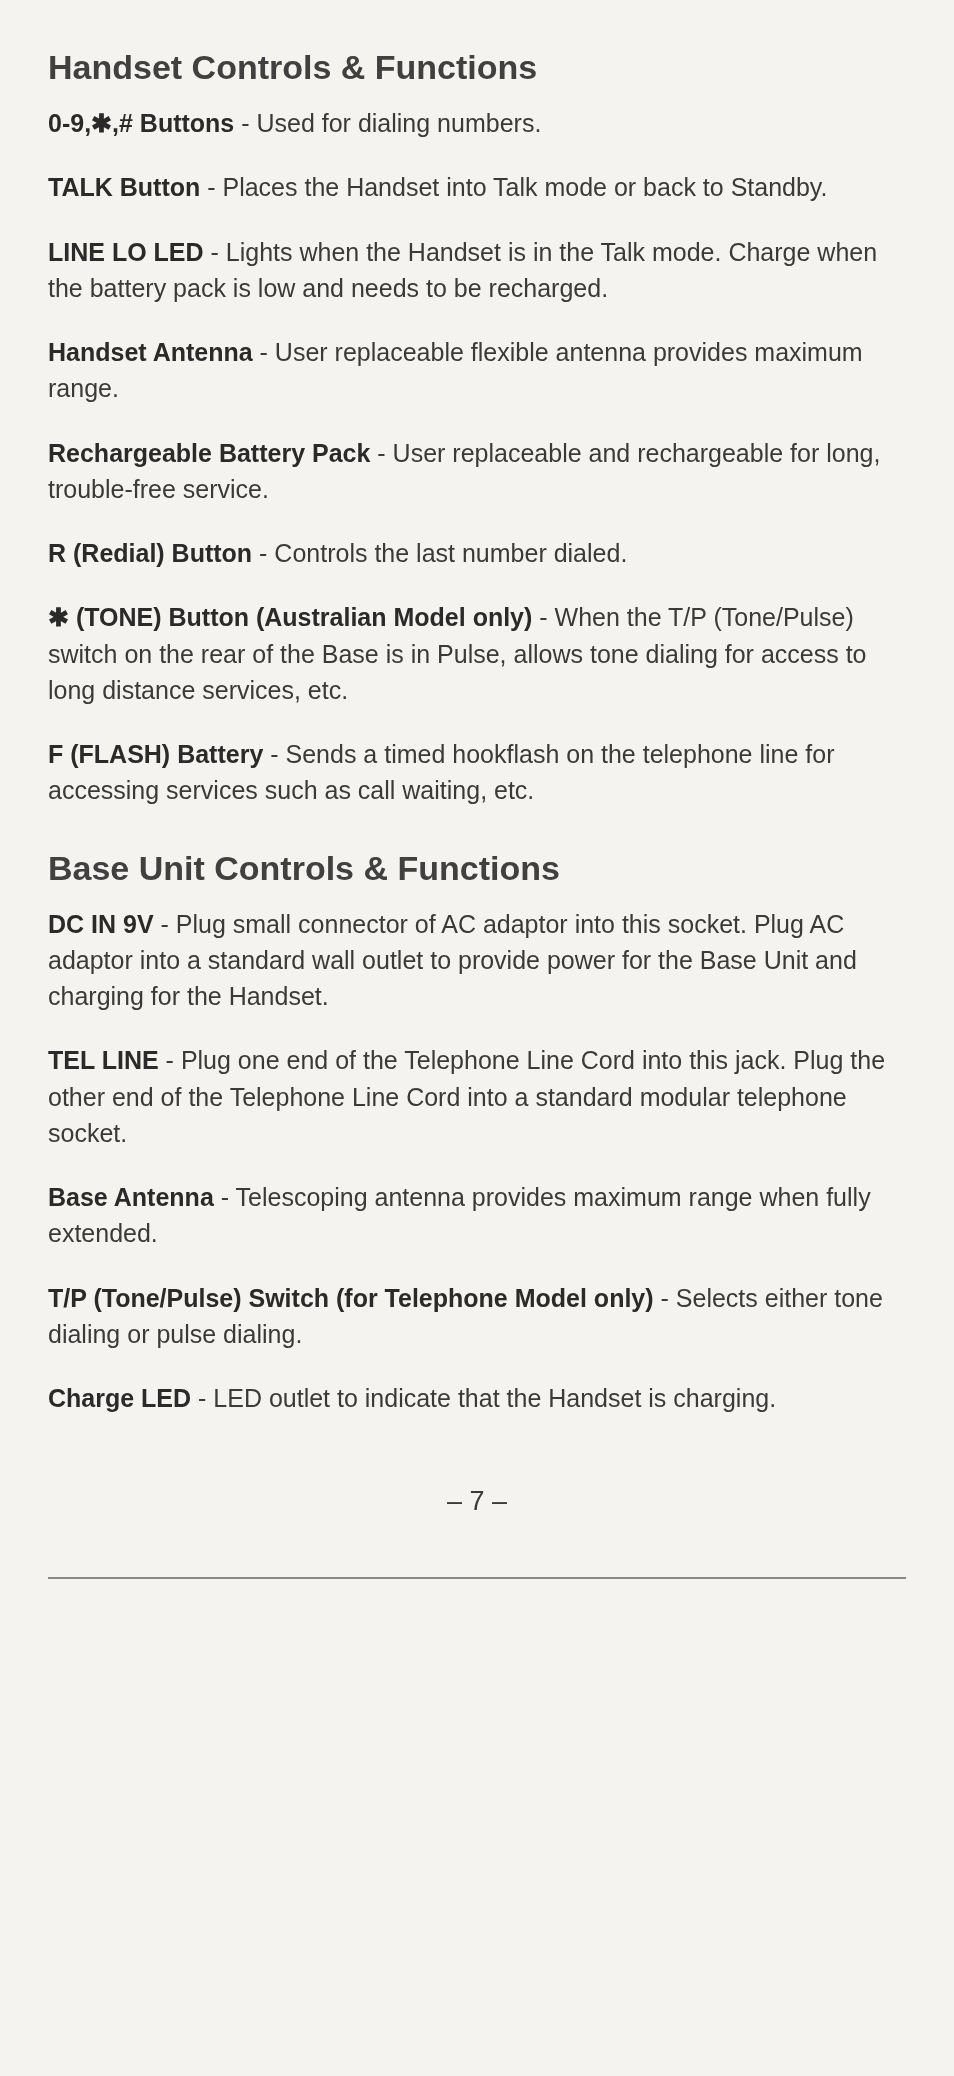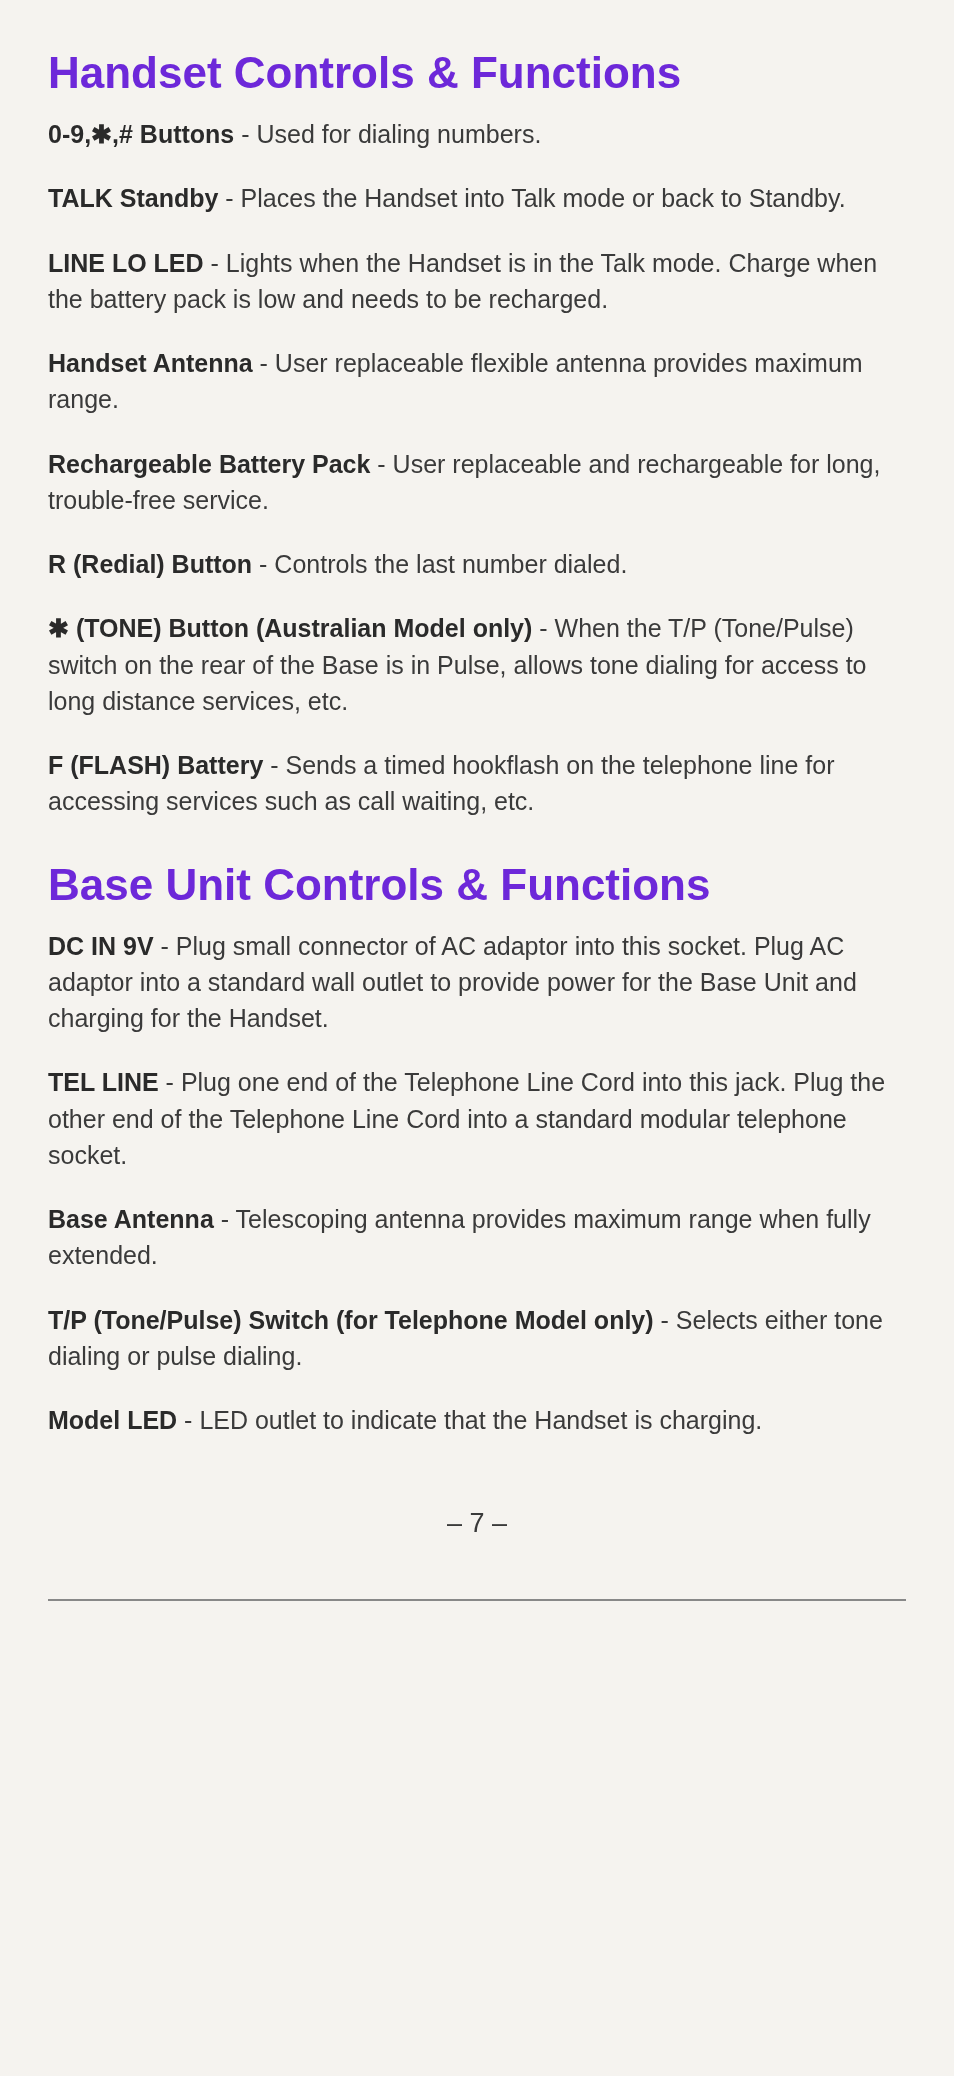--- a/index.html
+++ b/index.html
@@ -10,24 +10,24 @@
     body {
       font-family: Arial, Helvetica, sans-serif;
       background: #f5f3ef;
       width: 954px;
       min-height: 2076px;
       padding: 48px 48px 24px 48px;
       color: #2a2a2a;
       position: relative;
     }
     h2 {
-      font-size: 44px;
+      font-size: 34px;
       font-weight: bold;
       margin-bottom: 18px;
-      color: #6d28d9;
+      color: #404040;
     }
     h2.section-2 {
       margin-top: 40px;
     }
     p {
       font-size: 25px;
       line-height: 1.45;
       margin-bottom: 28px;
       color: #3a3a3a;
     }
@@ -54,21 +54,21 @@
 </head>
 <body>
 
 <h2>Handset Controls &amp; Functions</h2>
 
 <p>
   <span class="term">0-9,✱,# Buttons</span><span class="entry-desc"> - Used for dialing numbers.</span>
 </p>
 
 <p>
-  <span class="term">TALK Standby</span><span class="entry-desc"> - Places the Handset into Talk mode or back to Standby.</span>
+  <span class="term">TALK Button</span><span class="entry-desc"> - Places the Handset into Talk mode or back to Standby.</span>
 </p>
 
 <p>
   <span class="term">LINE LO LED</span><span class="entry-desc"> - Lights when the Handset is in the Talk mode. Charge when the battery pack is low and needs to be recharged.</span>
 </p>
 
 <p>
   <span class="term">Handset Antenna</span><span class="entry-desc"> - User replaceable flexible antenna provides maximum range.</span>
 </p>
 
@@ -100,18 +100,18 @@
 
 <p>
   <span class="term">Base Antenna</span><span class="entry-desc"> - Telescoping antenna provides maximum range when fully extended.</span>
 </p>
 
 <p>
   <span class="term">T/P (Tone/Pulse) Switch (for Telephone Model only)</span><span class="entry-desc"> - Selects either tone dialing or pulse dialing.</span>
 </p>
 
 <p>
-  <span class="term">Model LED</span><span class="entry-desc"> - LED outlet to indicate that the Handset is charging.</span>
+  <span class="term">Charge LED</span><span class="entry-desc"> - LED outlet to indicate that the Handset is charging.</span>
 </p>
 
 <div class="page-number">– 7 –</div>
 
 <div class="bottom-line"></div>
 
 </body></html>

